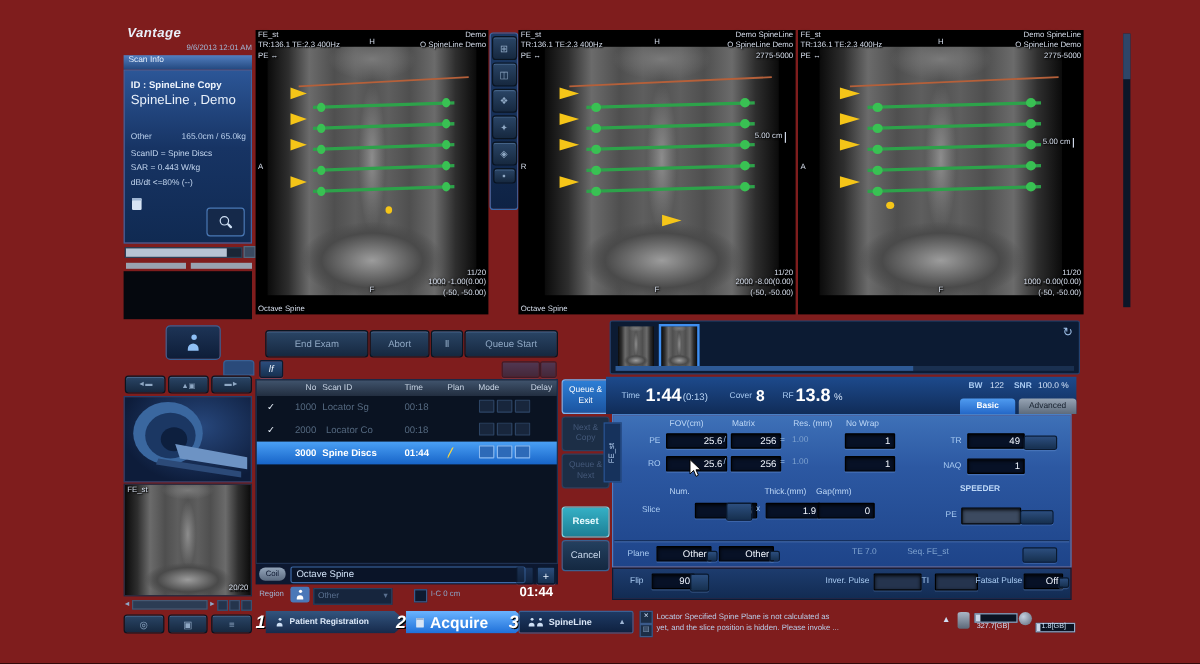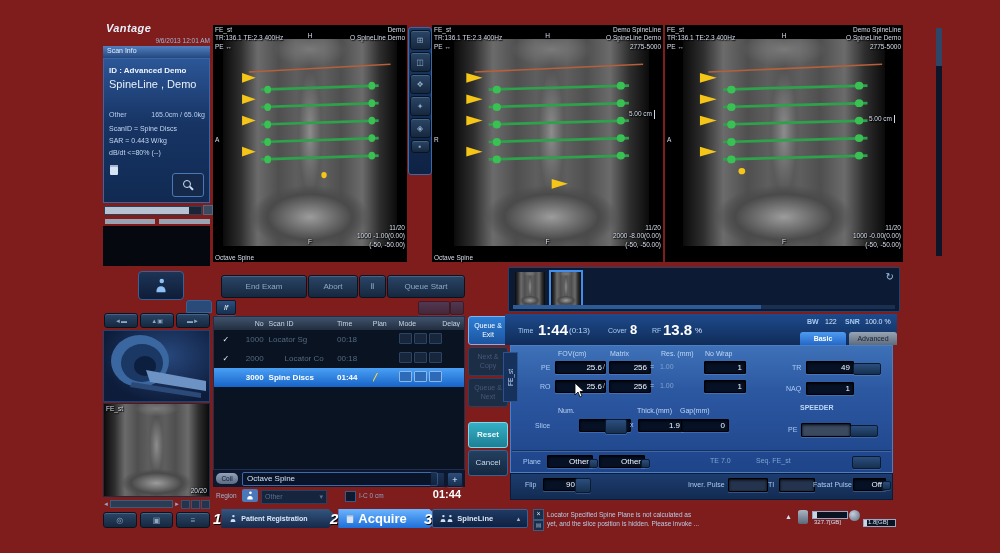--- a/index.html
+++ b/index.html
@@ -52,21 +52,21 @@
 <body>
 
 <div id="stage">
 
   <div class="abs" style="left:106px;top:22px;font:italic bold 11px 'Liberation Sans',sans-serif;color:#e9eff9;letter-spacing:.4px;">Vantage</div>
   <div class="abs t6" style="left:103px;top:37px;width:107px;text-align:right;color:#9fb6d4;">9/6/2013 12:01 AM</div>
 
   <div class="abs t7" style="left:103px;top:46px;width:103px;height:11px;background:linear-gradient(180deg,#527fc0,#23487e);padding:1px 0 0 4px;color:#e2edfb;">Scan Info</div>
 
   <div class="abs" style="left:103px;top:58px;width:107px;height:145px;background:linear-gradient(180deg,#2c5697,#173464 45%,#102a52);border:1px solid #3a65a5;box-sizing:border-box;">
-    <div class="abs" style="left:5px;top:7px;font-size:8px;font-weight:bold;color:#eef4fc;">ID : Advanced Demo</div>
+    <div class="abs" style="left:5px;top:7px;font-size:8px;font-weight:bold;color:#eef4fc;">ID : SpineLine Copy</div>
     <div class="abs" style="left:5px;top:19px;font-size:11px;color:#e8f0fa;">SpineLine , Demo</div>
     <div class="abs t7" style="left:5px;top:52px;color:#b9cfec;">Other</div>
     <div class="abs t7" style="right:4px;top:52px;color:#b9cfec;">165.0cm / 65.0kg</div>
     <div class="abs t7" style="left:5px;top:66px;color:#c4d7f0;">ScanID = Spine Discs</div>
     <div class="abs t7" style="left:5px;top:78px;color:#c4d7f0;">SAR = 0.443 W/kg</div>
     <div class="abs t7" style="left:5px;top:90px;color:#c4d7f0;">dB/dt &lt;=80% (--)</div>
     <span class="docico abs" style="left:6px;top:106px;"></span>
     <div class="abs" style="right:5px;top:114px;width:30px;height:22px;background:#15294a;border:1px solid #4a78b5;border-radius:3px;display:flex;align-items:center;justify-content:center;color:#cfe0f5;">
         <span class="magico"></span>
       </div>
@@ -331,21 +331,21 @@
       <span class="qc" style="width:26px;text-align:right;">1000</span>
       <span class="qc" style="width:74px;padding-left:5px;box-sizing:border-box;">Locator Sg</span>
       <span class="qc" style="width:36px;">00:18</span>
       <span class="qc" style="width:26px;"></span>
       <span class="qc" style="width:44px;"><span class="chip off"></span> <span class="chip off"></span> <span class="chip off"></span></span>
       <span class="qc" style="width:22px;"></span>
     </div>
     <div class="qrow" style="color:#54687f;">
       <span class="qc" style="width:24px;text-align:center;color:#e8f0fa;">✓</span>
       <span class="qc" style="width:26px;text-align:right;">2000</span>
-      <span class="qc" style="width:74px;padding-left:21px;box-sizing:border-box;">Locator Co</span>
+      <span class="qc" style="width:74px;padding-left:8px;box-sizing:border-box;">Locator Co</span>
       <span class="qc" style="width:36px;">00:18</span>
       <span class="qc" style="width:26px;"></span>
       <span class="qc" style="width:44px;"><span class="chip off"></span> <span class="chip off"></span> <span class="chip off"></span></span>
       <span class="qc" style="width:22px;"></span>
     </div>
     <div class="qrow" style="background:linear-gradient(180deg,#4aa0f5,#1764c8);color:#fff;font-weight:bold;">
       <span class="qc" style="width:24px;"></span>
       <span class="qc" style="width:26px;text-align:right;">3000</span>
       <span class="qc" style="width:74px;padding-left:5px;box-sizing:border-box;">Spine Discs</span>
       <span class="qc" style="width:36px;">01:44</span>

